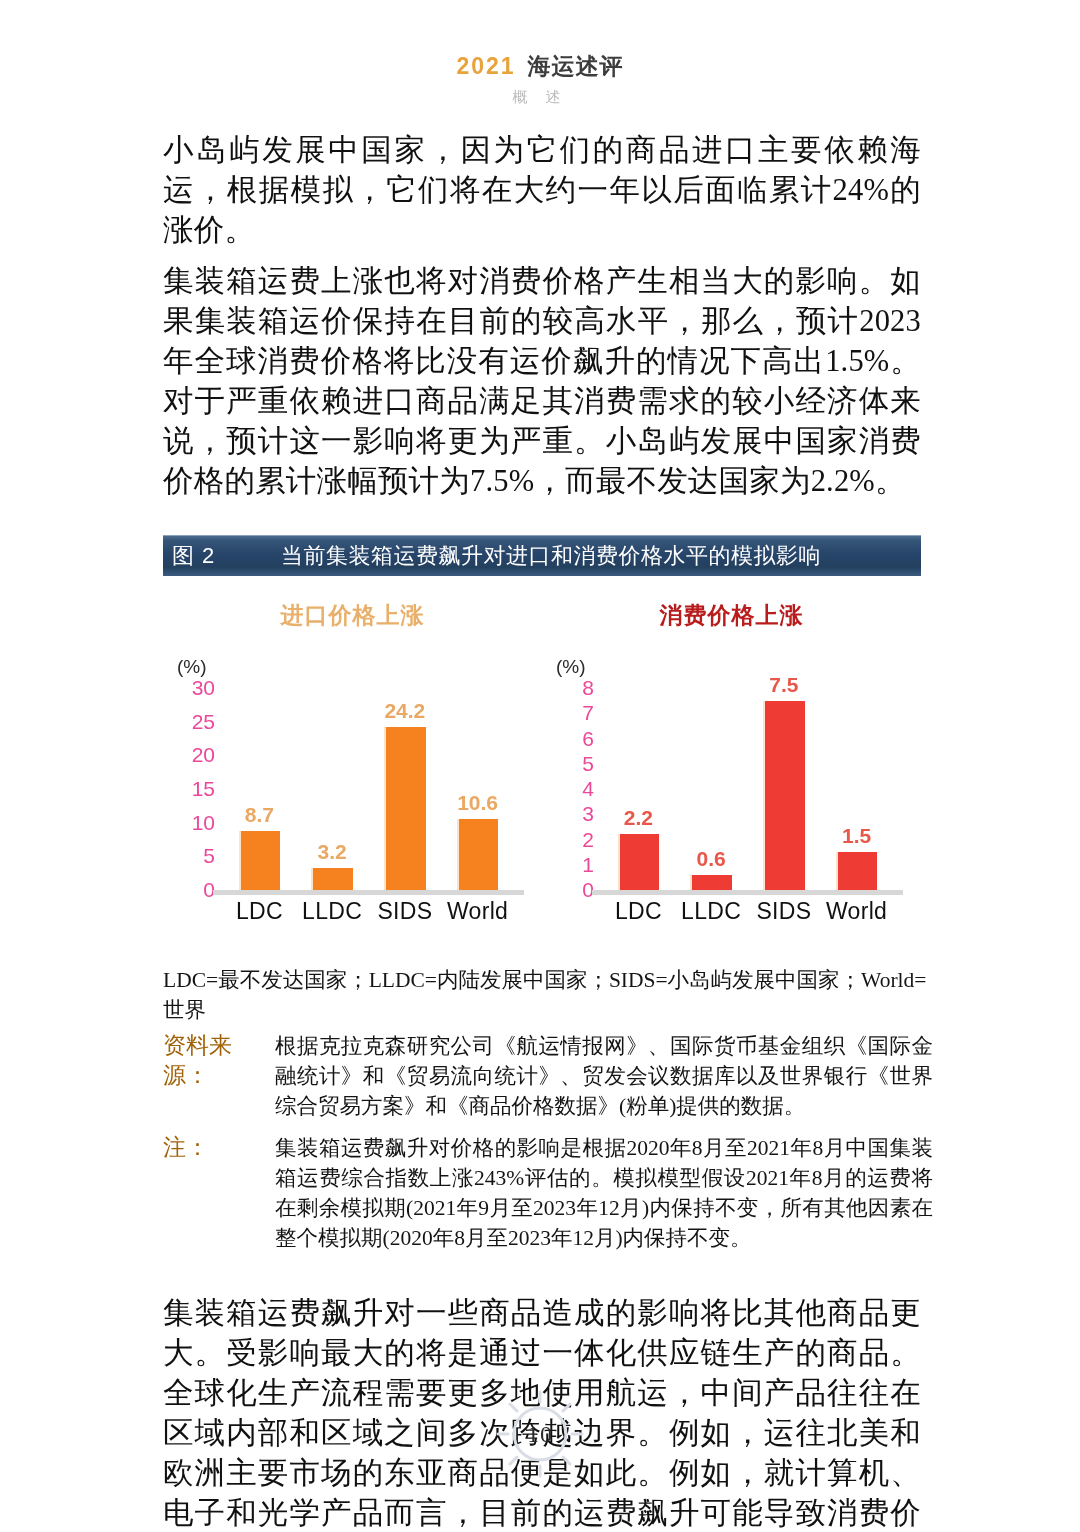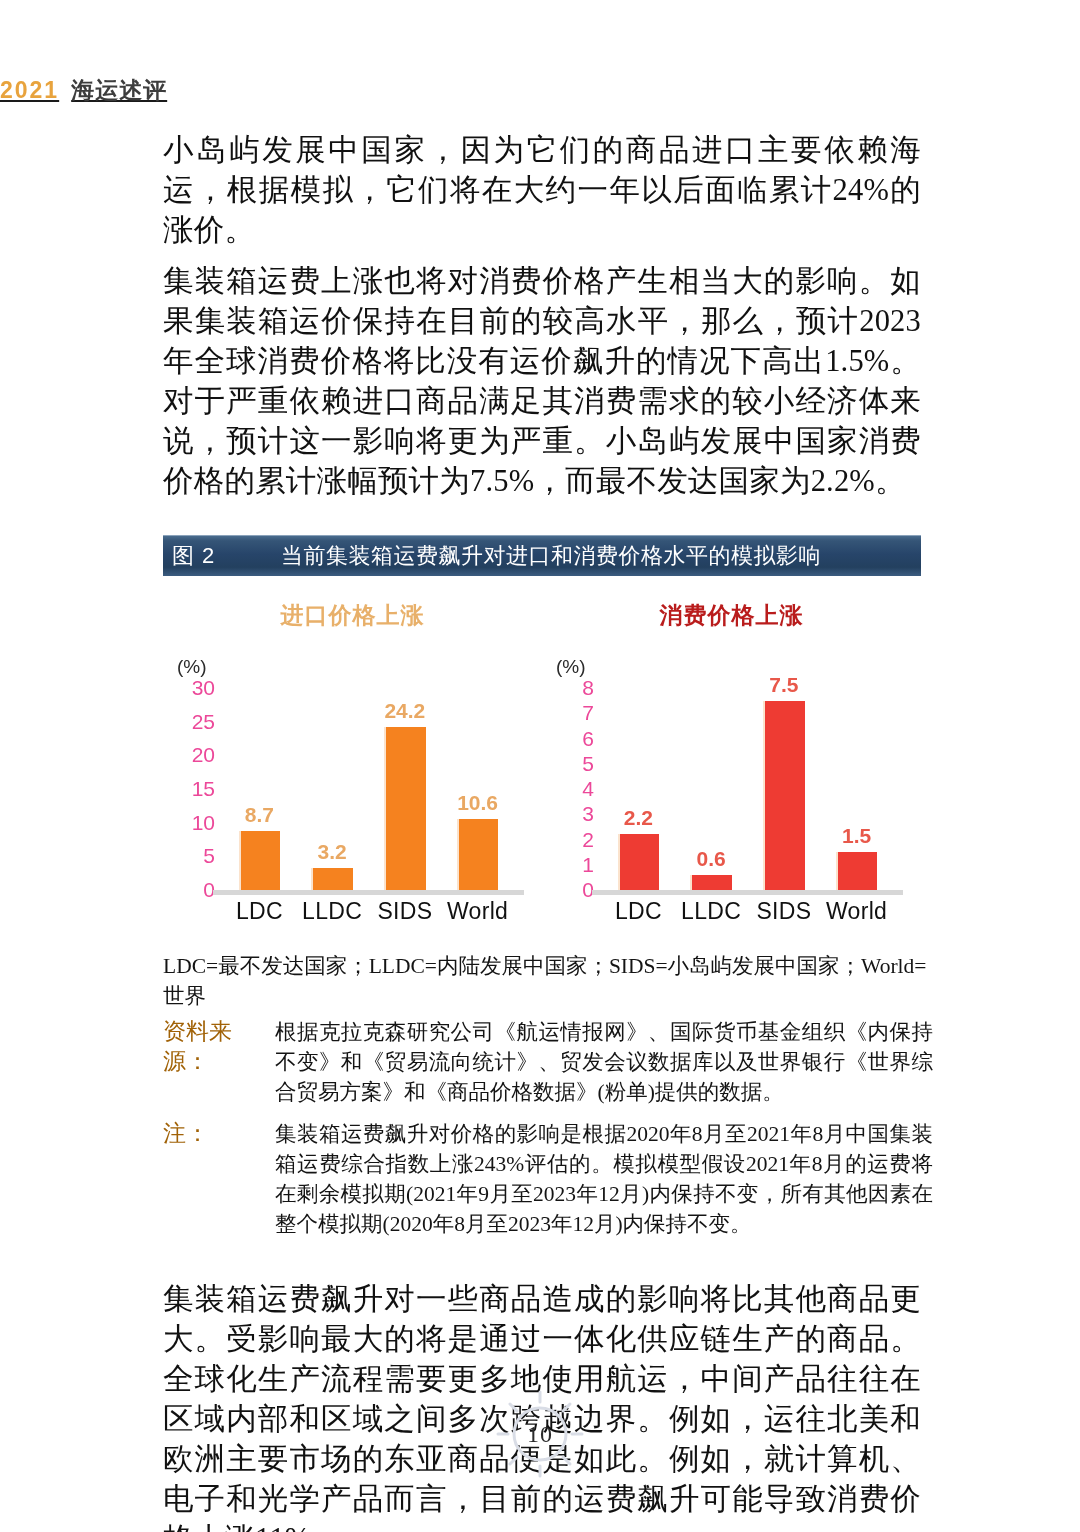--- a/index.html
+++ b/index.html
@@ -19,23 +19,22 @@
 
   .page {
     width: 1080px;
     height: 1532px;
     position: relative;
     background: #ffffff;
   }
 
   
   .runhead {
-    text-align: left;
-    padding-top: 78px;
-    text-decoration: underline;
+    text-align: center;
+    padding-top: 54px;
   }
   .runhead-line1 {
     font-family: "Liberation Sans", sans-serif;
     font-size: 23px;
     letter-spacing: 1px;
     line-height: 1.1;
   }
   .runhead-year {
     color: #e8a33d;
     font-weight: bold;
@@ -215,21 +214,21 @@
     width: 23%;
     text-align: center;
     font-family: "Liberation Sans", sans-serif;
     font-size: 23px;
     color: #111;
     letter-spacing: 0.3px;
   }
 
   
   .notes {
-    margin-top: 18px;
+    margin-top: 32px;
     width: 770px;
   }
   .legend-line {
     font-size: 21.5px;
     line-height: 30px;
     color: #141414;
   }
   .note-row {
     display: flex;
     margin-top: 6px;
@@ -285,20 +284,21 @@
 </style>
 </head>
 <body>
 
 <div class="page">
 
   <div class="runhead">
     <div class="runhead-line1">
       <span class="runhead-year">2021</span><span class="runhead-title">海运述评</span>
     </div>
+    <div class="runhead-line2">概 述</div>
   </div>
 
   <div class="content">
 
     <p class="body">小岛屿发展中国家，因为它们的商品进口主要依赖海运，根据模拟，它们将在大约一年以后面临累计24%的涨价。</p>
     <p class="body">集装箱运费上涨也将对消费价格产生相当大的影响。如果集装箱运价保持在目前的较高水平，那么，预计2023年全球消费价格将比没有运价飙升的情况下高出1.5%。对于严重依赖进口商品满足其消费需求的较小经济体来说，预计这一影响将更为严重。小岛屿发展中国家消费价格的累计涨幅预计为7.5%，而最不发达国家为2.2%。</p>
 
     <div class="figure">
 
       <div class="fig-titlebar">
@@ -391,21 +391,21 @@
               </div>
           </div>
         </div>
 
       </div>
 
       <div class="notes">
         <div class="legend-line">LDC=最不发达国家；LLDC=内陆发展中国家；SIDS=小岛屿发展中国家；World=世界</div>
         <div class="note-row">
           <div class="note-label">资料来源：</div>
-          <div class="note-body">根据克拉克森研究公司《航运情报网》、国际货币基金组织《内保持不变》和《贸易流向统计》、贸发会议数据库以及世界银行《世界综合贸易方案》和《商品价格数据》(粉单)提供的数据。</div>
+          <div class="note-body">根据克拉克森研究公司《航运情报网》、国际货币基金组织《国际金融统计》和《贸易流向统计》、贸发会议数据库以及世界银行《世界综合贸易方案》和《商品价格数据》(粉单)提供的数据。</div>
         </div>
         <div class="note-row tight">
           <div class="note-label">注：</div>
           <div class="note-body">集装箱运费飙升对价格的影响是根据2020年8月至2021年8月中国集装箱运费综合指数上涨243%评估的。模拟模型假设2021年8月的运费将在剩余模拟期(2021年9月至2023年12月)内保持不变，所有其他因素在整个模拟期(2020年8月至2023年12月)内保持不变。</div>
         </div>
       </div>
 
     </div>
 
     <p class="body closing">集装箱运费飙升对一些商品造成的影响将比其他商品更大。受影响最大的将是通过一体化供应链生产的商品。全球化生产流程需要更多地使用航运，中间产品往往在区域内部和区域之间多次跨越边界。例如，运往北美和欧洲主要市场的东亚商品便是如此。例如，就计算机、电子和光学产品而言，目前的运费飙升可能导致消费价格上涨11%。</p>

